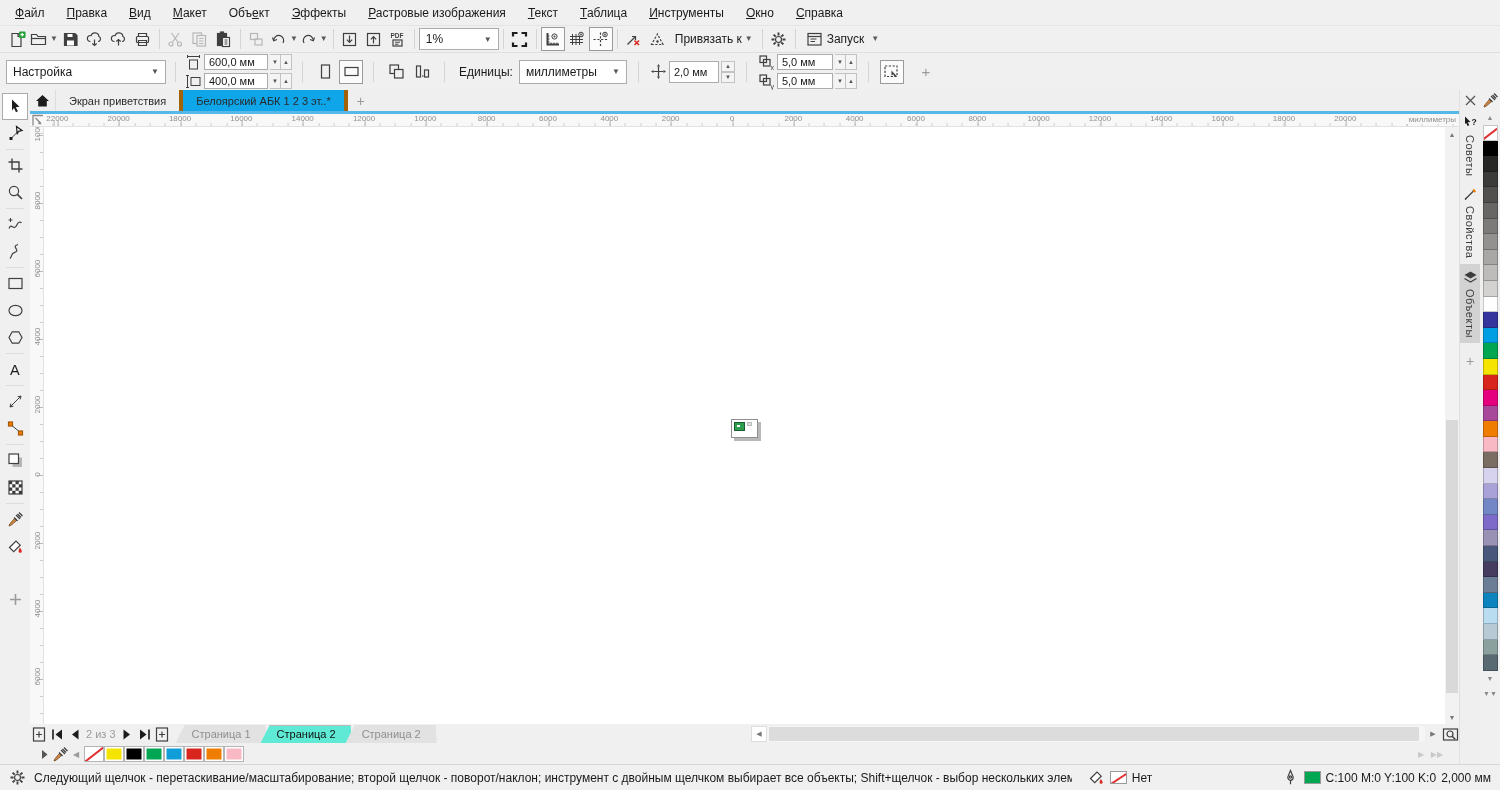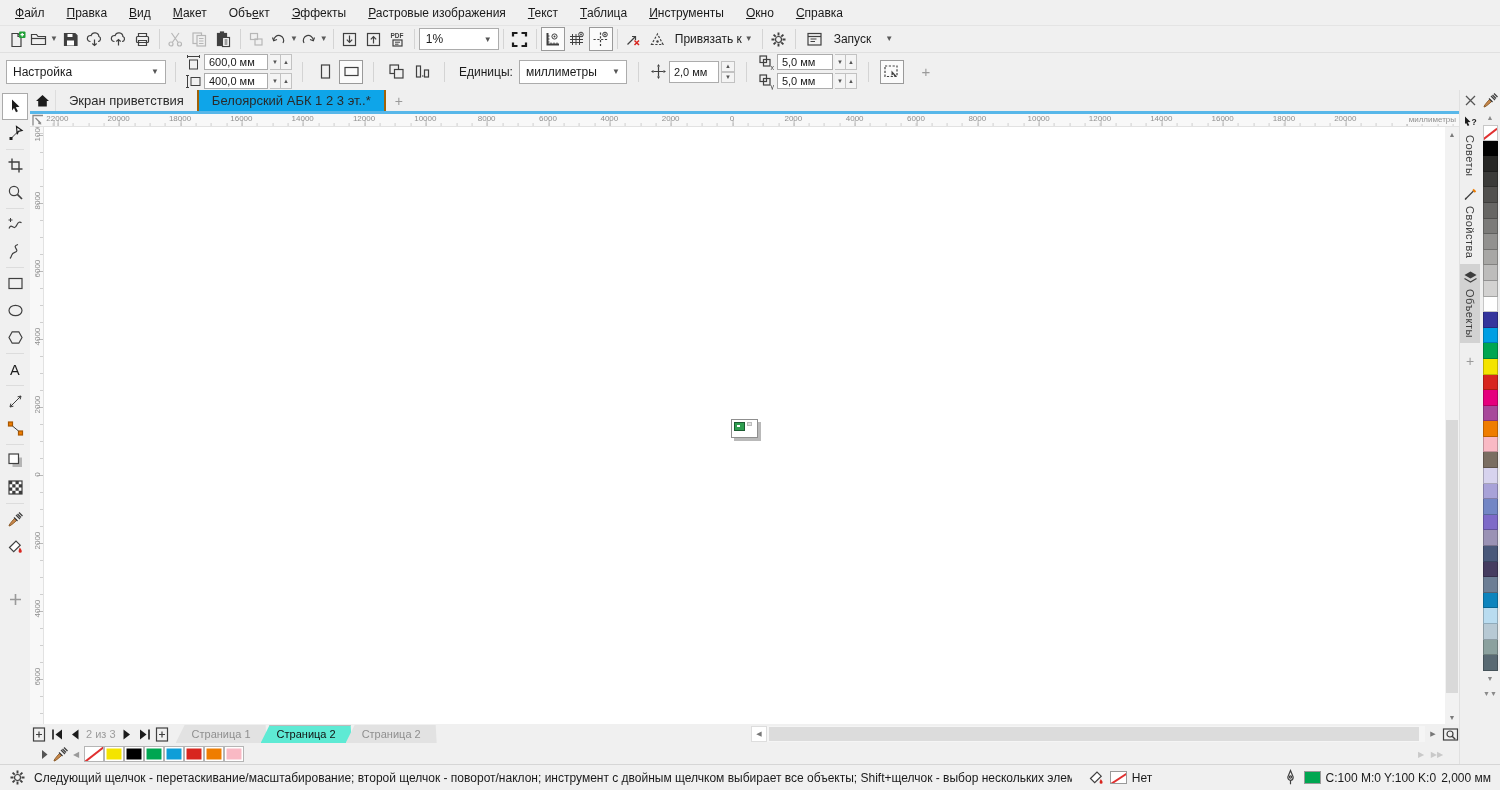--- a/index.html
+++ b/index.html
@@ -35,21 +35,21 @@
   .midrow{flex:1;display:flex;min-height:0}
   .toolbox{width:30px;flex:none;display:flex;flex-direction:column;align-items:center;padding-top:3px}
   .tool{width:26px;height:27px;display:flex;align-items:center;justify-content:center;border:1px solid transparent;flex:none}
   .tool.selected{background:#fff;border-color:#aaa}
   .tool-sep{width:18px;height:1px;background:#dcdcdc;margin:2px 0;flex:none}
   .tool-gap{height:26px;flex:none}
   .center{flex:1;display:flex;flex-direction:column;min-width:0}
   
   .doctabs{height:21px;display:flex;align-items:stretch;background:#efefef;flex:none}
   .home-btn{width:26px;display:flex;align-items:center;justify-content:center;border-right:1px solid #dddddd}
-  .doctab{padding:0 13px;display:flex;align-items:center;border-right:2px solid #a16207;color:#2a2a2a;white-space:nowrap;font-size:13px}
+  .doctab{padding:0 13px;display:flex;align-items:center;border-right:4px solid #a16207;color:#2a2a2a;white-space:nowrap;font-size:11px}
   .doctab.active{background:#0ea5e9}
   .newtab-btn{width:26px;display:flex;align-items:center;justify-content:center;color:#9a9a9a;font-size:14px}
   .strip{height:3px;background:#58b7e9;flex:none}
   
   .hruler-row{height:13px;display:flex;flex:none;background:#f8f8f8;border-bottom:1px solid #e2e2e2}
   .ruler-corner{width:14px;flex:none;display:flex;align-items:center;justify-content:center}
   .hruler{flex:1;position:relative;overflow:hidden;
     background-image:
       repeating-linear-gradient(to right,#b9b9b9 0 1px,transparent 1px 61.33px),
       repeating-linear-gradient(to right,#cfcfcf 0 1px,transparent 1px 15.33px);
@@ -341,21 +341,21 @@
     <span class="tb-sep"></span>
     <span class="tb-btn">
       <span>
           <svg width="17" height="17" viewBox="0 0 17 17" fill="none" stroke="#404040" stroke-width="1.2">
             <circle cx="8.5" cy="8.5" r="3"></circle>
             <path d="M8.5 1.5v3M8.5 12.5v3M1.5 8.5h3M12.5 8.5h3M3.6 3.6l2.1 2.1M13.4 3.6l-2.1 2.1M3.6 13.4l2.1-2.1M13.4 13.4l-2.1-2.1" stroke-width="1.9"></path>
           </svg>
         </span>
     </span>
     <span class="tb-sep"></span>
-    <span class="tb-btn" style="min-width:0;padding:0 5px;gap:11px">
+    <span class="tb-btn" style="min-width:0;padding:0 5px;gap:4px">
       <span>
           <svg width="17" height="17" viewBox="0 0 17 17" fill="none" stroke="#404040" stroke-width="1.2">
             <rect x="2" y="2.5" width="13" height="11.5"></rect>
             <path d="M2 5.5h13"></path>
             <path d="M4.5 8h6M4.5 10.5h4.5" stroke-width="1"></path>
           </svg>
         </span>
       <span>Запуск</span>
       <span class="caret">▼</span>
     </span>

